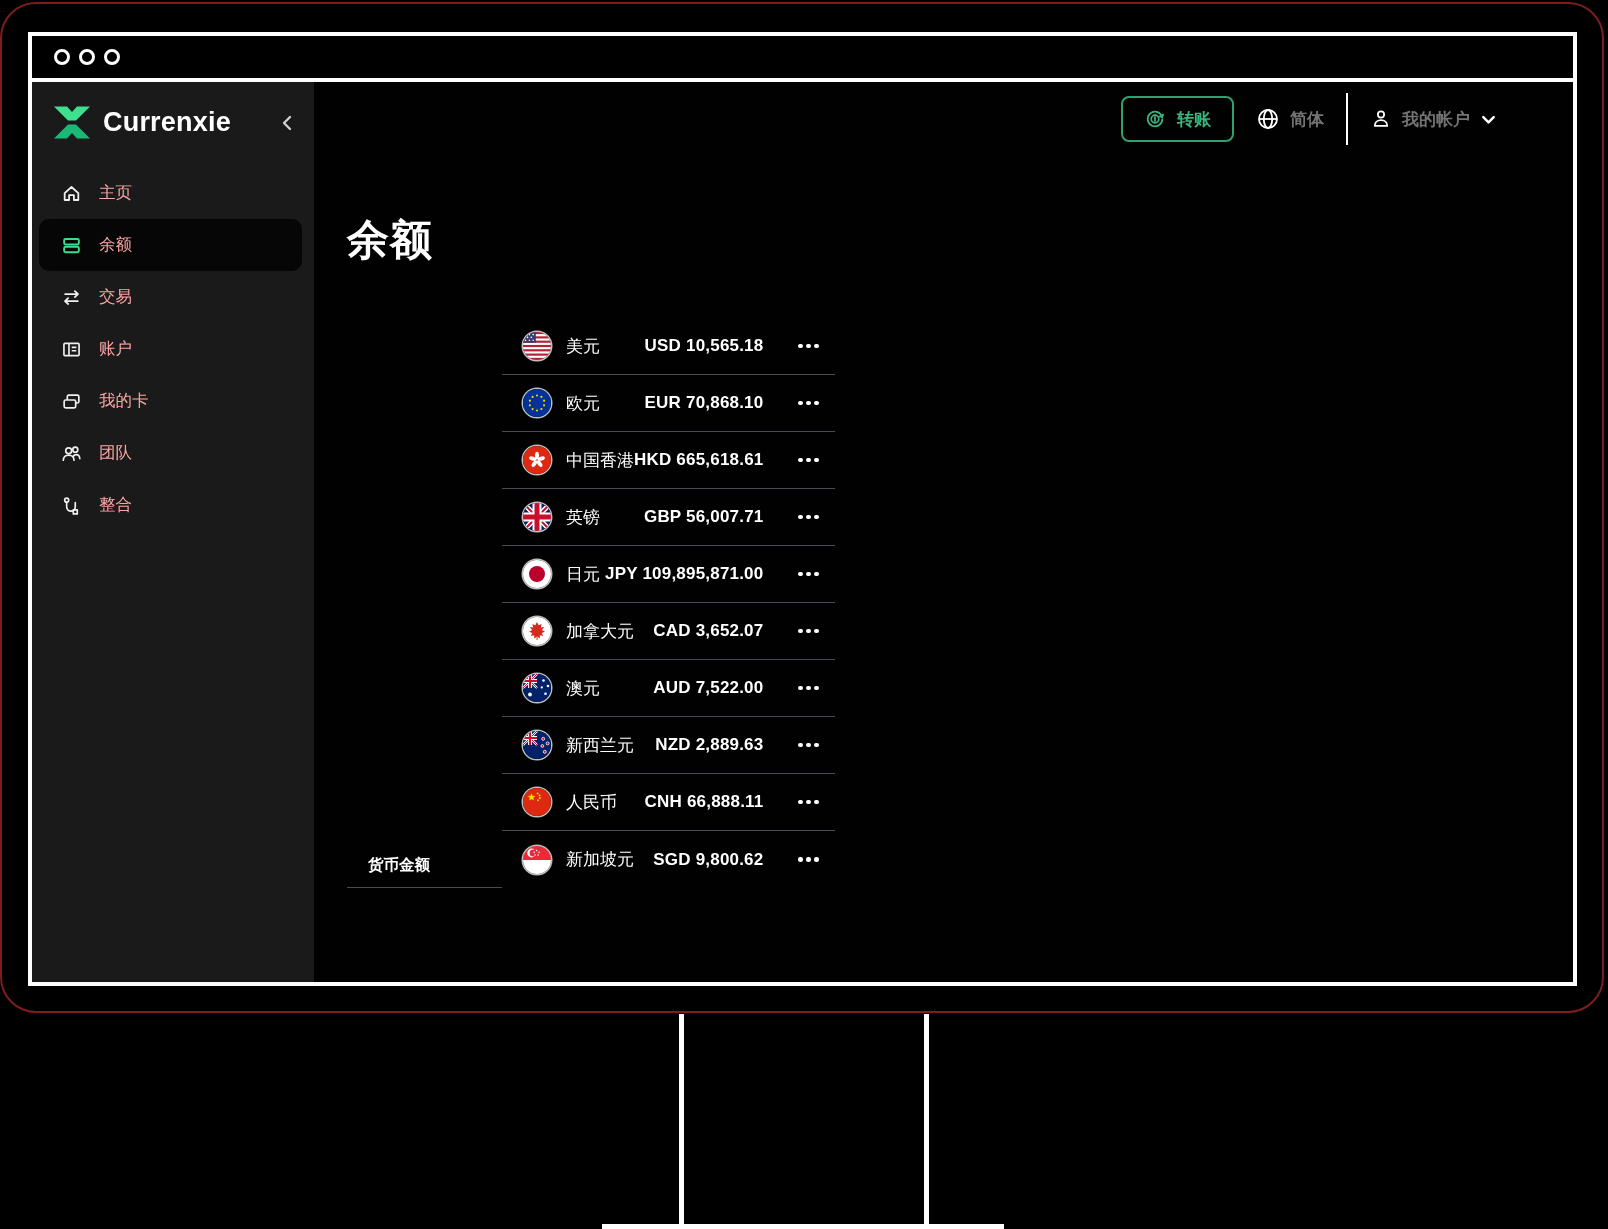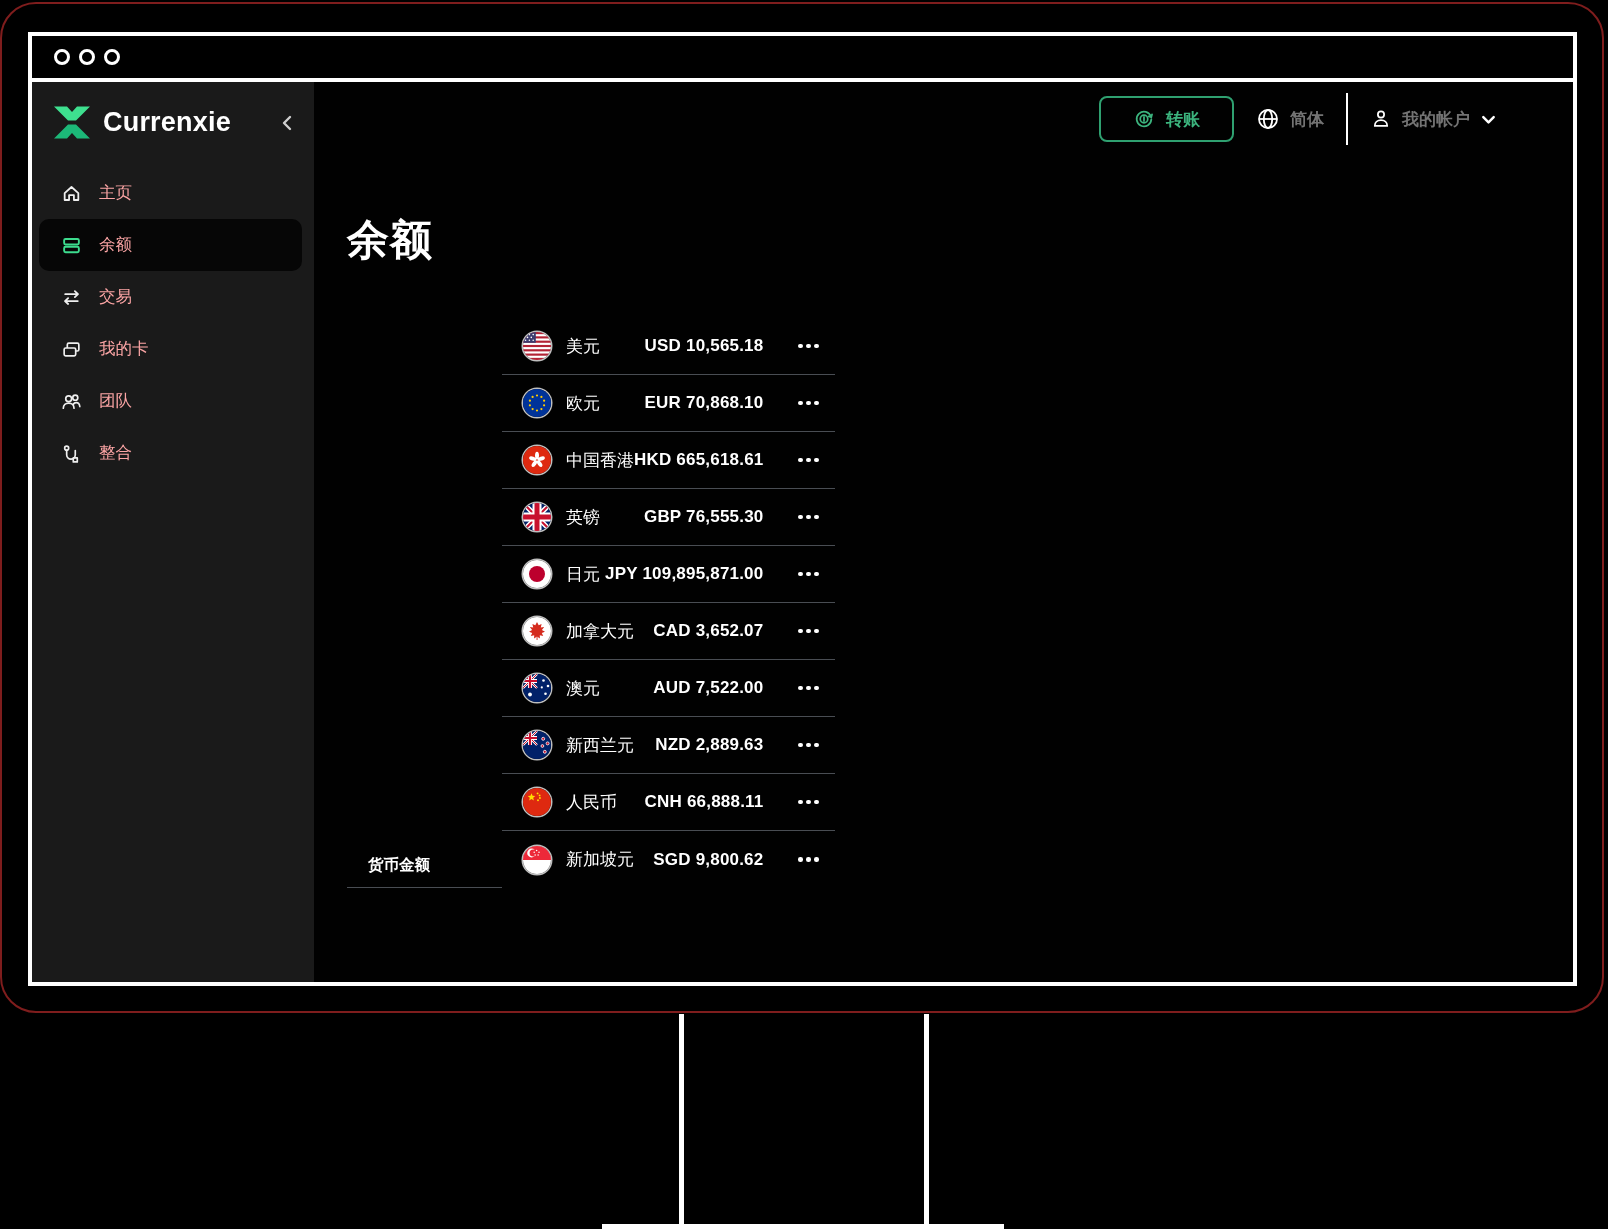--- a/index.html
+++ b/index.html
@@ -38,21 +38,21 @@
     height:52px; margin:0 12px 0 7px; border-radius:10px;
     display:flex; align-items:center; padding-left:21px; gap:17px; cursor:pointer;
   }
   .nav-item.active { background:#060606; }
   .nav-icon { width:22px; height:22px; display:flex; align-items:center; justify-content:center; }
   .nav-label { font-size:16.5px; font-weight:500; color:#fca5a5; }
   
   .main { flex:1; background:#010101; padding:0 76px 0 33px; display:flex; flex-direction:column; }
   .topbar { margin-top:14px; height:46px; display:flex; justify-content:flex-end; align-items:center; gap:22px; }
   .transfer-btn {
-    height:46px; display:flex; align-items:center; gap:11px; padding:0 32px;
+    height:46px; display:flex; align-items:center; gap:11px; padding:0 21px;
     background:none; border:2px solid #2fa070; border-radius:8px;
     color:#3cb47e; font-size:17px; font-weight:700; cursor:pointer;
     font-family:inherit;
   }
   .lang-btn, .account-btn {
     display:flex; align-items:center; gap:10px; background:none; border:none;
     color:#737373; font-size:17px; font-weight:700; cursor:pointer; font-family:inherit;
   }
   .topbar-divider { width:2px; height:52px; background:#fff; }
   .page-title { font-size:42px; font-weight:700; margin-top:70px; letter-spacing:1px; }
@@ -129,20 +129,30 @@
     <span class="nav-label">余额</span>
   </div>
             <div class="nav-item">
     <span class="nav-icon">
                 <svg viewBox="0 0 20 20" width="21" height="21" fill="none" stroke="#efefef" stroke-width="1.7" stroke-linecap="round" stroke-linejoin="round">
                   <path d="M4 6.8 H16 M13.2 4 L16.2 6.8 L13.2 9.6"></path>
                   <path d="M16 13.4 H4 M6.8 10.6 L3.8 13.4 L6.8 16.2"></path>
                 </svg>
               </span>
     <span class="nav-label">交易</span>
+  </div>
+            <div class="nav-item">
+    <span class="nav-icon">
+                <svg viewBox="0 0 20 20" width="21" height="21" fill="none" stroke="#efefef" stroke-width="1.6" stroke-linejoin="round">
+                  <rect x="2.8" y="4.2" width="14.4" height="11.6" rx="1"></rect>
+                  <path d="M7.6 4.2 V15.8"></path>
+                  <path d="M10.2 8 H14.6 M10.2 11.2 H14.6"></path>
+                </svg>
+              </span>
+    <span class="nav-label">账户</span>
   </div>
             <div class="nav-item">
     <span class="nav-icon">
                 <svg viewBox="0 0 20 20" width="21" height="21" fill="none" stroke="#efefef" stroke-width="1.6" stroke-linejoin="round">
                   <rect x="6" y="4" width="11" height="7.4" rx="1.4"></rect>
                   <rect x="3" y="8.6" width="11" height="7.4" rx="1.4" fill="#1a1a1a"></rect>
                 </svg>
               </span>
     <span class="nav-label">我的卡</span>
   </div>
@@ -314,21 +324,21 @@
     <span class="flag">
                   <svg viewBox="0 0 28 28">
                     <rect width="28" height="28" fill="#012169"></rect>
                     <path d="M0 0 L28 28 M28 0 L0 28" stroke="#fff" stroke-width="5"></path>
                     <path d="M0 0 L28 28 M28 0 L0 28" stroke="#C8102E" stroke-width="2"></path>
                     <path d="M14 0 V28 M0 14 H28" stroke="#fff" stroke-width="9"></path>
                     <path d="M14 0 V28 M0 14 H28" stroke="#C8102E" stroke-width="5"></path>
                   </svg>
                 </span>
     <span class="cur-name">英镑</span>
-    <span class="amount">GBP 76,555.30</span>
+    <span class="amount">GBP 56,007.71</span>
     <button class="dots">
                   <i></i>
                   <i></i>
                   <i></i>
                 </button>
   </div>
               <div class="row">
     <span class="flag">
                   <svg viewBox="0 0 28 28">
                     <rect width="28" height="28" fill="#fff"></rect>

